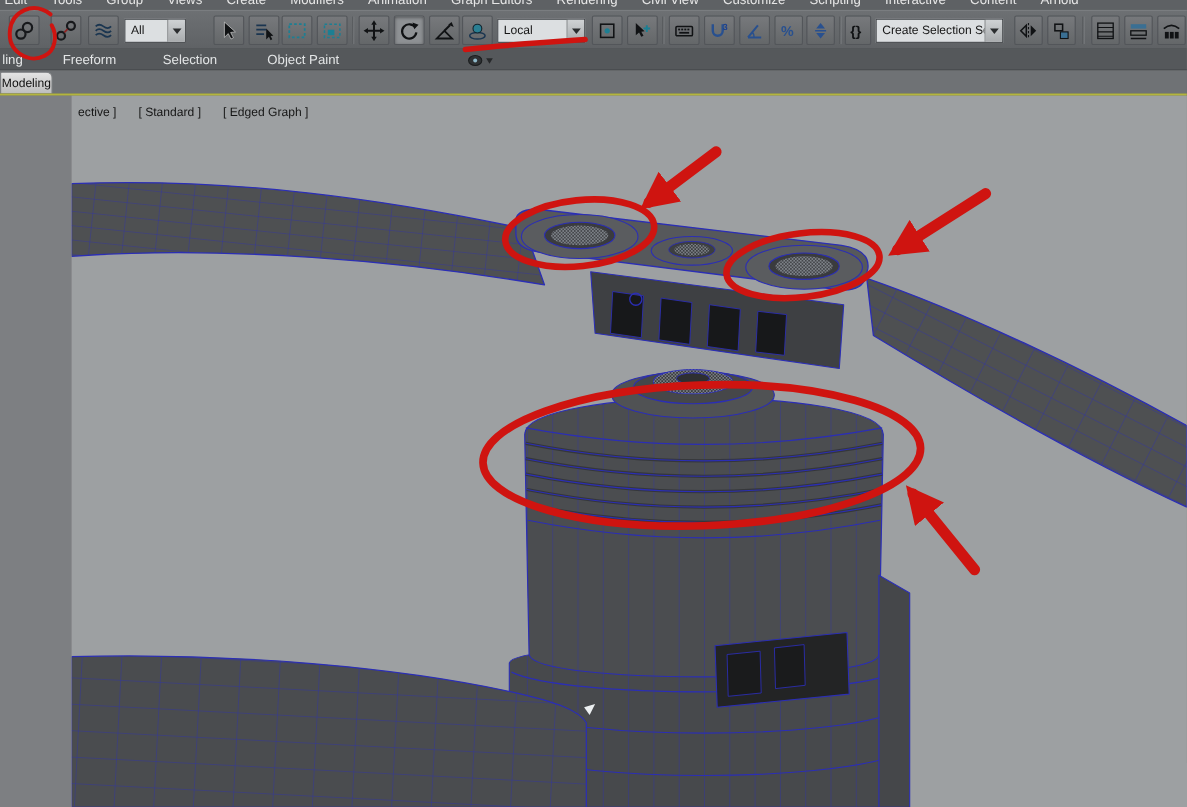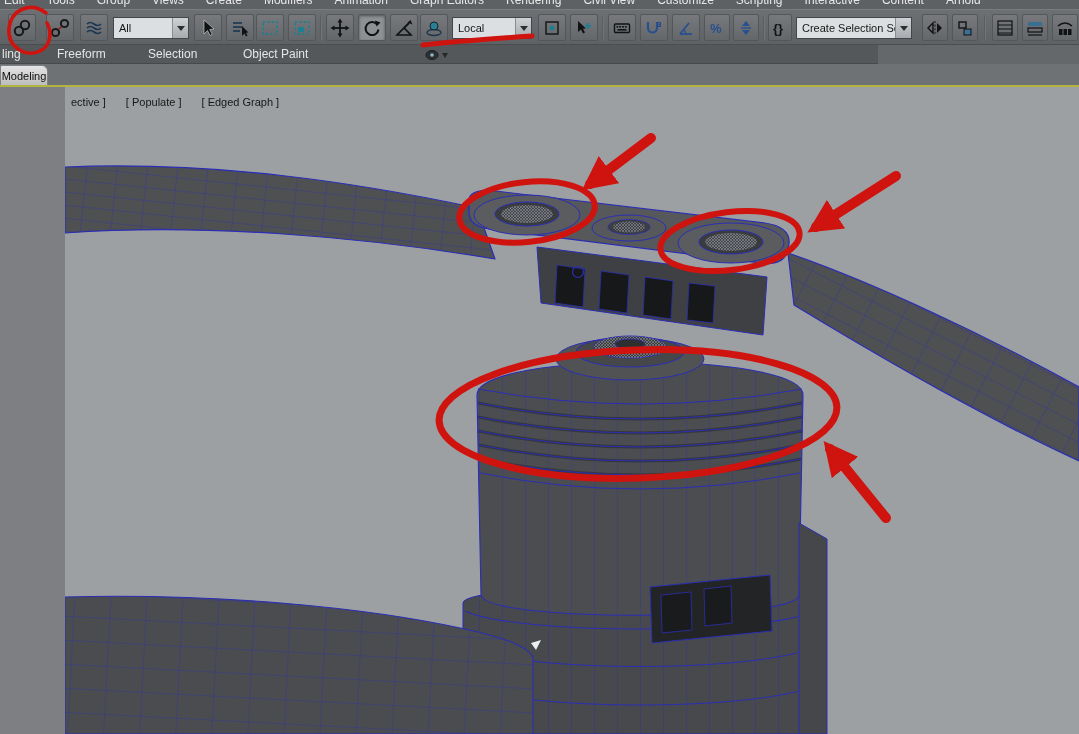--- a/index.html
+++ b/index.html
@@ -24,21 +24,21 @@
        background:linear-gradient(90deg,#4f5255,#7e8184);}
   .dd{position:absolute;top:7px;height:22px;box-sizing:border-box;background:#dcdfe1;
       border:1px solid #43464a;display:flex;align-items:stretch;font-size:11px;color:#161616;}
   .dd .txt{flex:1;padding:4px 4px 0 5px;white-space:nowrap;overflow:hidden;}
   .dd .arrowbox{width:15px;background:linear-gradient(#cfd2d4,#a8abad);
       border-left:1px solid #8a8d8f;display:flex;align-items:center;justify-content:center;}
   .dd-arrow{width:0;height:0;border-left:4px solid transparent;border-right:4px solid transparent;
       border-top:5px solid #2b2d2f;}
 
   
-  .ribbonTabs{position:absolute;left:0;top:45px;width:878px;height:19px;background:#55585b;
+  .ribbonTabs{position:absolute;left:0;top:45px;width:1079px;height:19px;background:#55585b;
       border-bottom:1px solid #46494c;box-sizing:border-box;}
   .ribbonTabs .rtab{position:absolute;top:2px;font-size:12px;color:#e3e5e6;white-space:nowrap;}
   .ribbonCfg{position:absolute;top:2px;left:424px;width:30px;height:15px;display:flex;
       align-items:center;gap:3px;}
   .tabRow{position:absolute;left:0;top:64px;width:1079px;height:21px;background:#6f7275;}
   .activeTab{position:absolute;left:0;top:1px;width:48px;height:20px;box-sizing:border-box;
       background:linear-gradient(#e4e4e4,#bdbdbd);border:1px solid #7f8184;border-bottom:none;
       border-radius:2px 6px 0 0;font-size:11px;color:#0e0e0e;display:flex;align-items:center;
       justify-content:center;}
 
@@ -97,21 +97,21 @@
     </div>
 
     <div class="tb-btn" style="left:80px;">
       <svg width="20" height="20" viewBox="0 0 20 20">
         <path d="M3 6 q3 -3 7 0 t7 0" fill="none" stroke="#1a3550" stroke-width="1.6"></path>
         <path d="M3 10 q3 -3 7 0 t7 0" fill="none" stroke="#1a3550" stroke-width="1.6"></path>
         <path d="M3 14 q3 -3 7 0 t7 0" fill="none" stroke="#1a3550" stroke-width="1.6"></path>
       </svg>
     </div>
 
-    <div class="dd" style="left:113px;width:76px;">
+    <div class="dd" style="left:113px;width:56px;">
       <div class="txt">All</div>
       <div class="arrowbox">
           <div class="dd-arrow"></div>
         </div>
     </div>
 
     <div class="tb-btn" style="left:194px;">
       <svg width="20" height="20" viewBox="0 0 20 20">
         <path d="M6 2 L6 16 L9.5 12.5 L12 17.5 L14.2 16.3 L11.7 11.5 L16 11 Z" fill="#101214" stroke="#d9d9d9" stroke-width="0.6"></path>
       </svg>
@@ -325,21 +325,21 @@
   <div class="tabRow">
     <div class="activeTab">Modeling</div>
   </div>
 
   <div class="vpBorder"></div>
   <div class="leftStrip"></div>
 
   <div class="viewport">
     <div class="vpLabel">
       <span>ective ]</span>
-      <span>[ Populate ]</span>
+      <span>[ Standard ]</span>
       <span>[ Edged Graph ]</span>
     </div>
 
     <svg class="scene" width="1014" height="647" viewBox="0 0 1014 647">
       <defs>
         <pattern id="pGrid1" patternUnits="userSpaceOnUse" width="30" height="13" patternTransform="rotate(6)">
           <path d="M0 0H30M0 0V13" stroke="#2b2eb5" stroke-width="0.7" fill="none"></path>
         </pattern>
         <pattern id="pGrid2" patternUnits="userSpaceOnUse" width="34" height="16" patternTransform="rotate(27)">
           <path d="M0 0H34M0 0V16" stroke="#2b2eb5" stroke-width="0.7" fill="none"></path>

